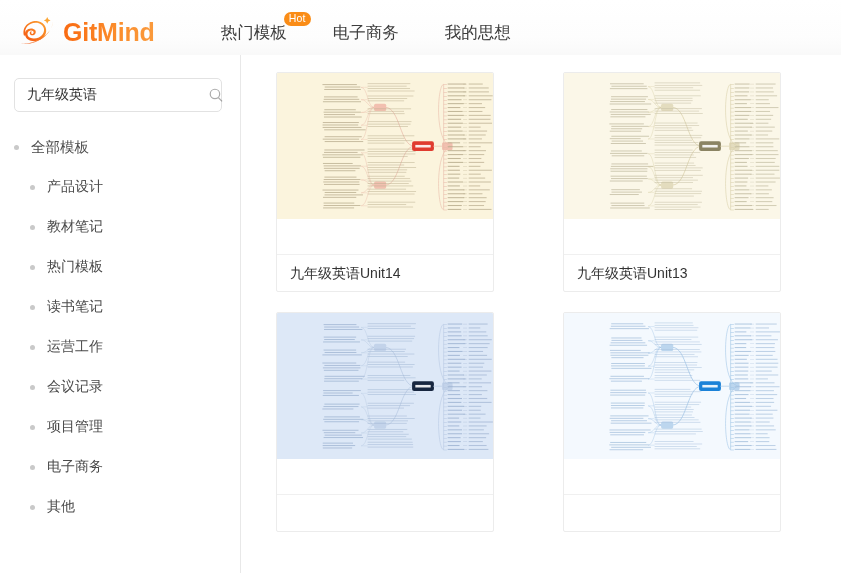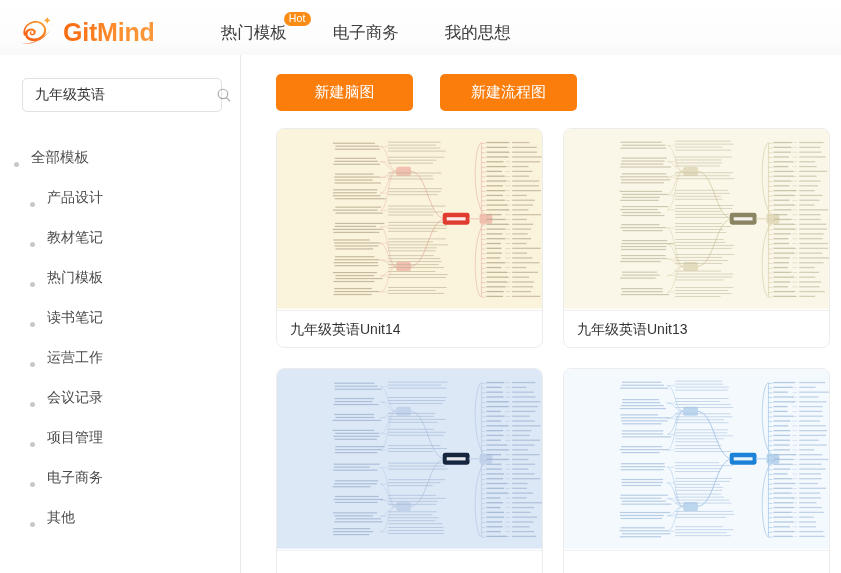--- a/index.html
+++ b/index.html
@@ -42,35 +42,35 @@
     padding: 1px 5px 2px 5px; border-radius: 7px; line-height: 11px;
     font-family:"Liberation Sans", sans-serif; letter-spacing:0.2px;
   }
 
   
   .sidebar {
     position:absolute; left:0; top:55px; width: 241px; height: 518px;
     background:#fff; border-right:1px solid #e8e8e8; overflow:hidden;
   }
   .search-box {
-    margin: 23px 18px 0 22px; height: 34px;
+    margin: 23px 18px 0 14px; height: 34px;
     border:1px solid #e2e2e2; border-radius: 5px;
     display:flex; align-items:center; padding: 0 10px 0 12px;
     background:#fff;
   }
   .search-input {
     flex:1; border:none; outline:none; font-size:14px; color:#333;
     font-family:"Liberation Sans","DejaVu Sans",sans-serif; background:transparent;
     padding:0; height: 20px;
   }
   .search-icon { width:16px; height:16px; flex:none; opacity:.55; }
 
   .nav-list { margin-top: 15px; }
   .side-item {
-    display:flex; align-items:flex-end; height: 40px; cursor:pointer;
+    display:flex; align-items:center; height: 40px; cursor:pointer;
     font-size: 14.5px; color:#4a4a4a; padding-left: 14px;
   }
   .side-item .bullet {
     width: 5px; height:5px; border-radius:50%; background:#c9c9c9;
     margin-right: 12px; flex:none;
   }
   .side-item.level1 { padding-left: 14px; }
   .side-item.level2 { padding-left: 30px; font-size:14px; }
   .side-item.active {
     background: #fdf3ec; color:#f97f1f;
@@ -89,22 +89,22 @@
   .btn-primary {
     background:#fb7e0d; color:#fff; border:none; border-radius:5px;
     width: 137px; height: 37px; font-size: 15px; cursor:pointer;
     font-family:"Liberation Sans","DejaVu Sans",sans-serif;
   }
   .card-grid {
     display:grid; grid-template-columns: 267px 267px; gap: 20px;
     padding: 17px 0 0 35px;
   }
   .card {
-    border:1px solid #ececec; border-radius:8px; overflow:hidden;
-    background:#fff; cursor:pointer; width:267px;
+    border:1px solid #ececec; border-radius:2px; overflow:hidden;
+    background:#fff; cursor:pointer; width:218px;
   }
   .thumb { height: 181px; width:100%; position:relative; overflow:hidden; }
   .card-title {
     height: 37px; line-height: 37px; padding-left: 13px;
     font-size: 14px; color:#333; border-top:1px solid #f0f0f0;
     white-space:nowrap; overflow:hidden;
   }
 </style>
 </head>
 <body>
@@ -187,24 +187,20 @@
         <span>电子商务</span>
       </div>
       <div class="side-item level2">
         <span class="bullet"></span>
         <span>其他</span>
       </div>
     </div>
   </div>
 
   <div class="main">
-    <div class="btn-row">
-      <button class="btn-primary">新建脑图</button>
-      <button class="btn-primary">新建流程图</button>
-    </div>
 
     <div class="card-grid">
 
       <div class="card">
         <div class="thumb" id="thumb0"><svg viewBox="0 0 267 181" preserveAspectRatio="none">
               <rect width="267" height="181" fill="#fbf4dd"></rect>
               <path d="M170 90.5 C152 90.5 152 42.5 134 42.5" stroke="#e8b9a8" fill="none" stroke-width="0.9"></path>
               <rect x="120" y="38" width="15" height="9" fill="#f2c0b0" rx="2"></rect>
               <path d="M120 42.5 C112 42.5 112 17.738117283950615 104 17.738117283950615" stroke="#e8b9a8" fill="none" stroke-width="0.5"></path>
               <rect x="56.20582561728395" y="13.738117283950617" width="42.533882030178326" height="1.2" fill="#b9ad8e" opacity="0.8"></rect>

